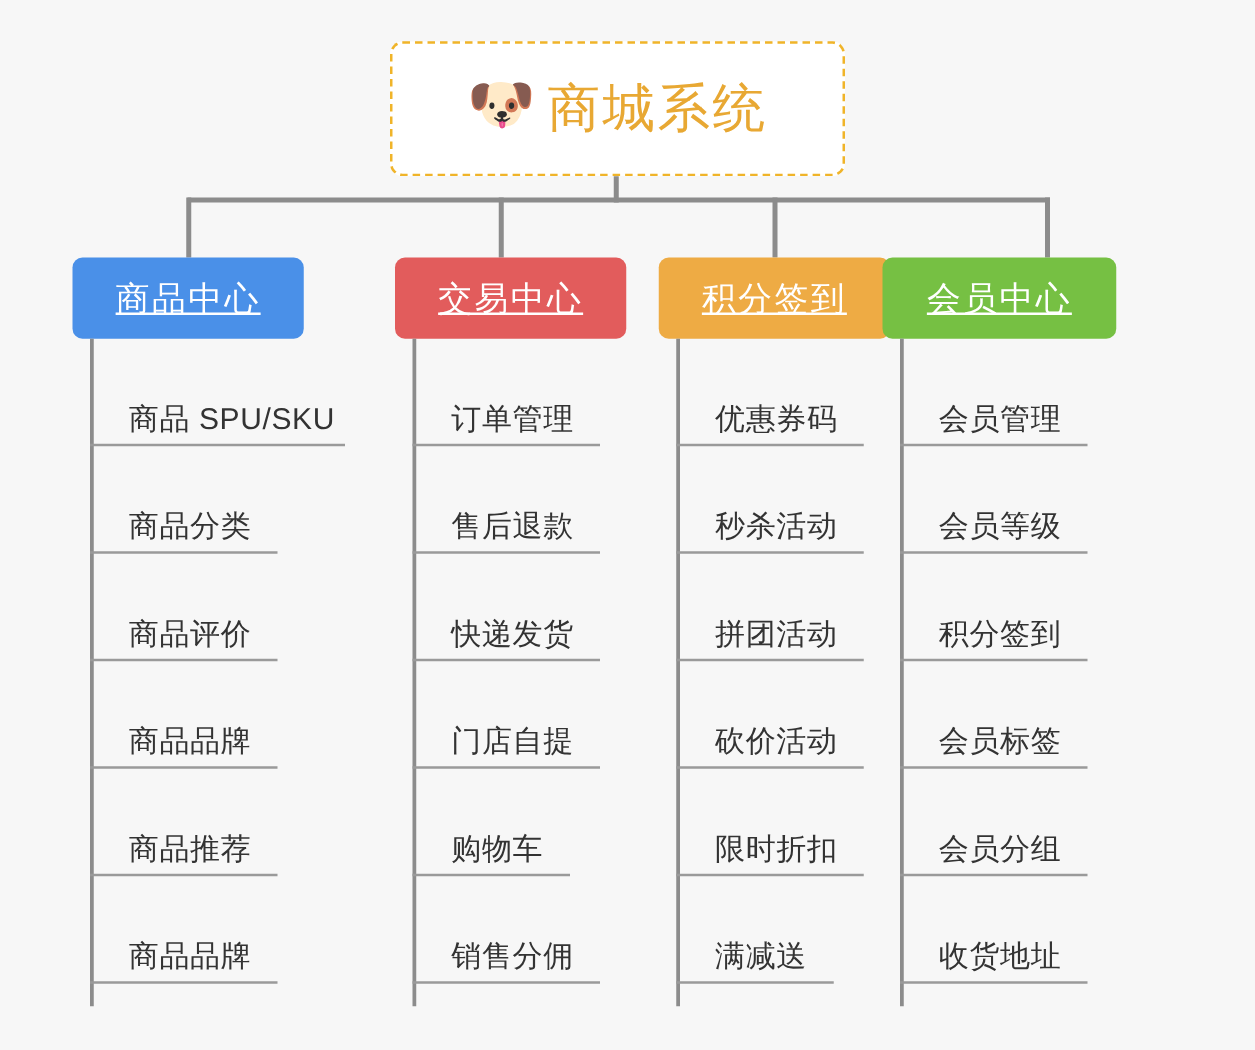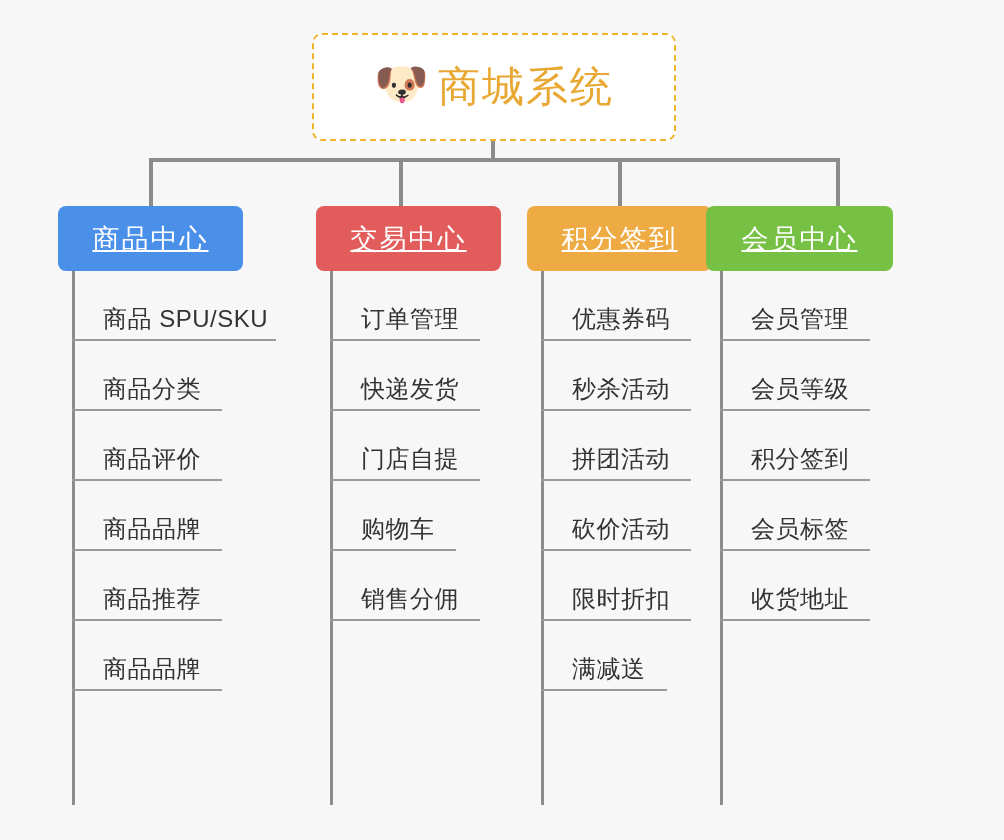--- a/index.html
+++ b/index.html
@@ -85,21 +85,21 @@
   }
   .spine {
     position: absolute;
     left: 14px;
     top: 0;
     width: 3px;
     background: #8c8c8c;
   }
   .leaf {
     position: relative;
-    height: 70px;
+    height: 86px;
     box-sizing: border-box;
     display: flex;
     align-items: flex-end;
   }
   .leaf-underline {
     position: absolute;
     left: 14px;
     bottom: 0;
     height: 2px;
     background: #9a9a9a;
@@ -168,20 +168,24 @@
     <div class="col-header" style="width:185px; background:#e25c5c;">
       <span>交易中心</span>
     </div>
     <div class="leaf-list">
       <div class="spine" style="height:534px;"></div>
       <div class="leaf">
         <span class="leaf-label">订单管理</span>
         <span class="leaf-underline" style="width:150px;"></span>
       </div>
       <div class="leaf">
+        <span class="leaf-label">售后退款</span>
+        <span class="leaf-underline" style="width:150px;"></span>
+      </div>
+      <div class="leaf">
         <span class="leaf-label">快递发货</span>
         <span class="leaf-underline" style="width:150px;"></span>
       </div>
       <div class="leaf">
         <span class="leaf-label">门店自提</span>
         <span class="leaf-underline" style="width:150px;"></span>
       </div>
       <div class="leaf">
         <span class="leaf-label">购物车</span>
         <span class="leaf-underline" style="width:126px;"></span>
@@ -242,19 +246,23 @@
       </div>
       <div class="leaf">
         <span class="leaf-label">积分签到</span>
         <span class="leaf-underline" style="width:150px;"></span>
       </div>
       <div class="leaf">
         <span class="leaf-label">会员标签</span>
         <span class="leaf-underline" style="width:150px;"></span>
       </div>
       <div class="leaf">
+        <span class="leaf-label">会员分组</span>
+        <span class="leaf-underline" style="width:150px;"></span>
+      </div>
+      <div class="leaf">
         <span class="leaf-label">收货地址</span>
         <span class="leaf-underline" style="width:150px;"></span>
       </div>
     </div>
   </div>
 
 </div>
 
 </body></html>

